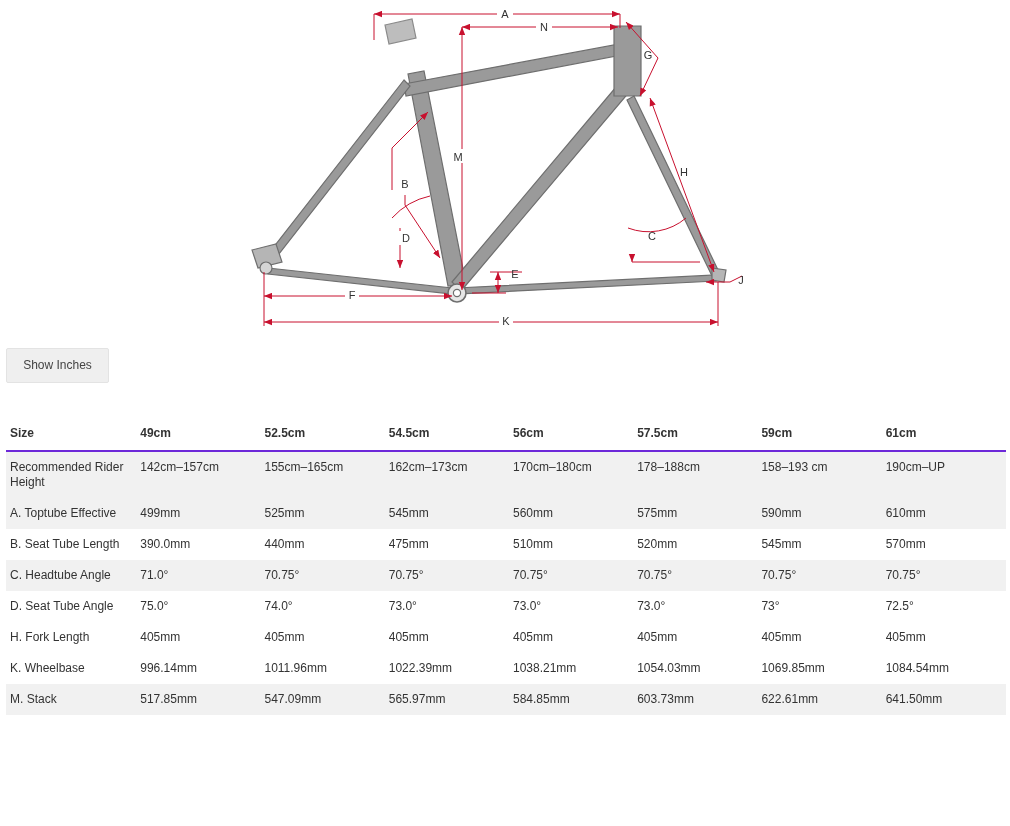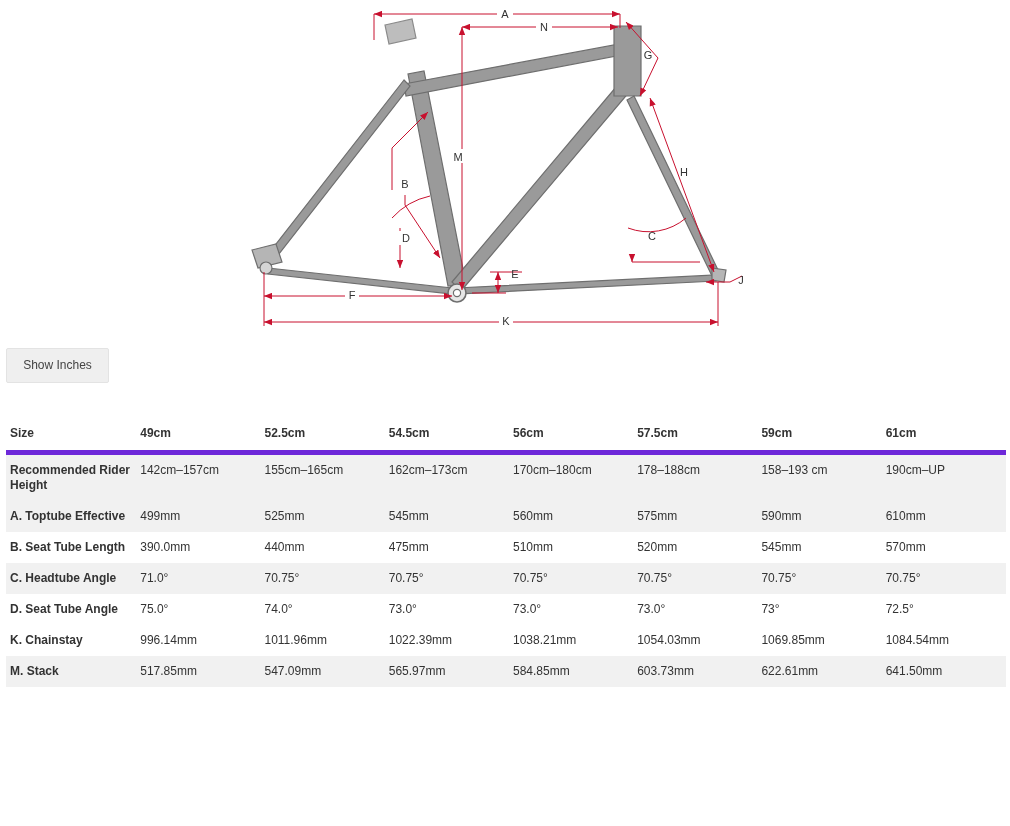--- a/index.html
+++ b/index.html
@@ -57,25 +57,25 @@
     text-align: left;
     vertical-align: top;
     padding: 8px 6px 8px 4px;
     font-weight: normal;
     color: #333333;
     border: none;
   }
   #geo-table thead th {
     font-weight: bold;
     font-size: 12px;
-    border-bottom: 5px solid #6d28d9;
+    border-bottom: 2px solid #6d28d9;
     padding-bottom: 10px;
   }
   #geo-table tbody tr.shaded { background: #f1f1f1; }
-  #geo-table tbody td.rowhead { font-weight: bold; }
+  #geo-table tbody td.rowhead { font-weight: normal; }
   #geo-table col.c0 { width: 130px; }
   #geo-table col.cd { width: 124px; }
   #geo-table tbody tr td { line-height: 15px; }
 </style>
 </head>
 <body>
 
 <div id="page">
 
   <div id="geo-diagram">
@@ -266,21 +266,31 @@
         <td class="rowhead">D. Seat Tube Angle</td>
         <td>75.0°</td>
         <td>74.0°</td>
         <td>73.0°</td>
         <td>73.0°</td>
         <td>73.0°</td>
         <td>73°</td>
         <td>72.5°</td>
       </tr>
       <tr>
-        <td class="rowhead">K. Chainstay</td>
+        <td class="rowhead">H. Fork Length</td>
+        <td>405mm</td>
+        <td>405mm</td>
+        <td>405mm</td>
+        <td>405mm</td>
+        <td>405mm</td>
+        <td>405mm</td>
+        <td>405mm</td>
+      </tr>
+      <tr>
+        <td class="rowhead">K. Wheelbase</td>
         <td>996.14mm</td>
         <td>1011.96mm</td>
         <td>1022.39mm</td>
         <td>1038.21mm</td>
         <td>1054.03mm</td>
         <td>1069.85mm</td>
         <td>1084.54mm</td>
       </tr>
       <tr class="shaded">
         <td class="rowhead">M. Stack</td>

